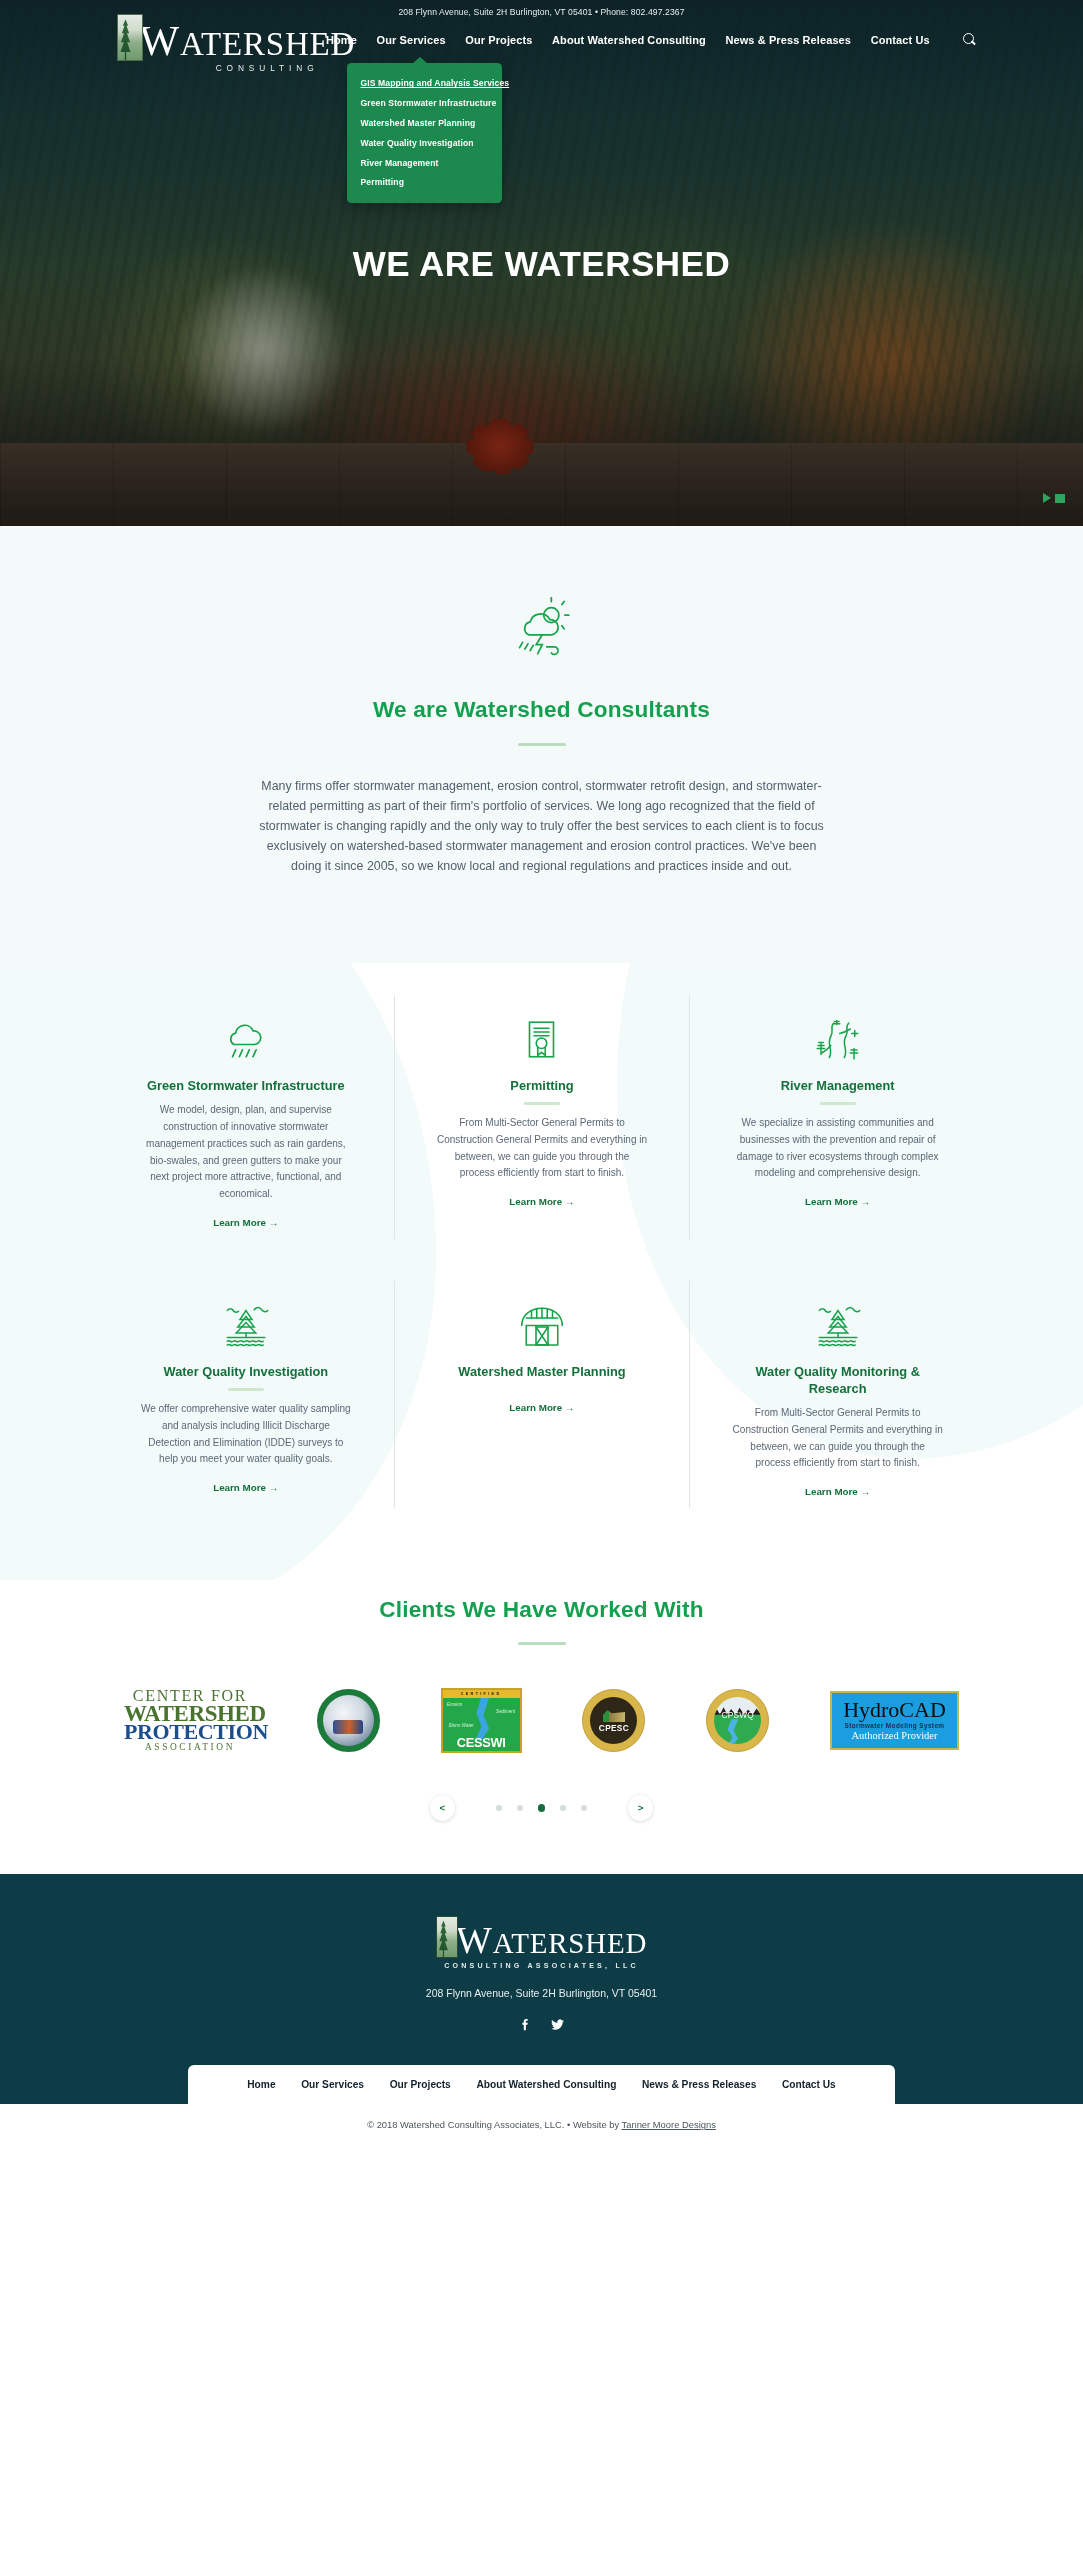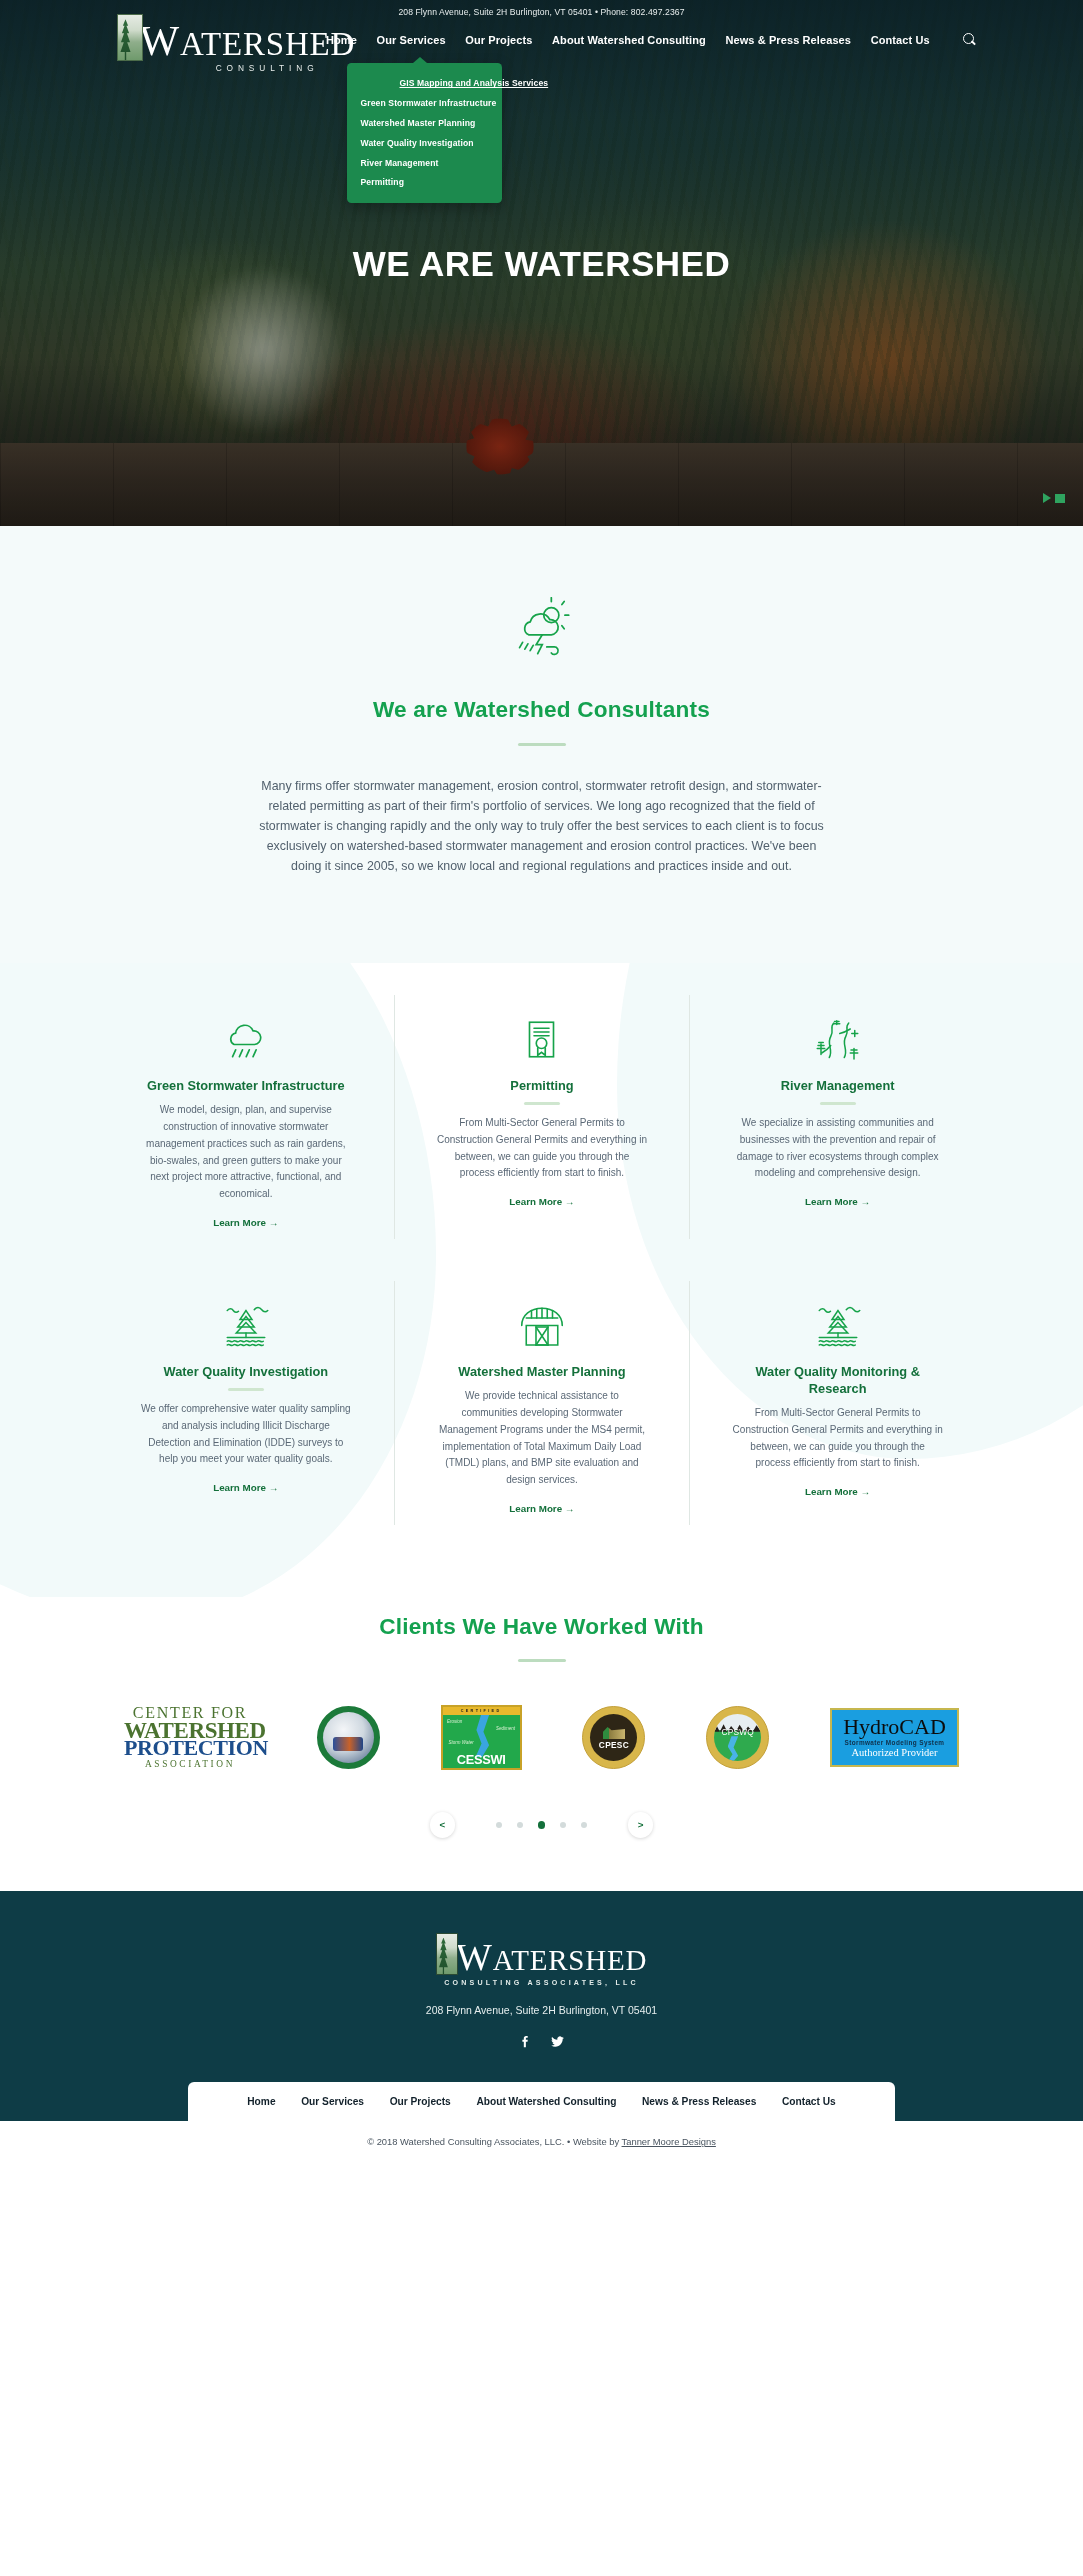--- a/index.html
+++ b/index.html
@@ -173,21 +173,21 @@
   }
   .dropdown a {
     display: block;
     color: #ffffff;
     font-size: 8.6px;
     font-weight: 700;
     padding: 4.9px 0;
     letter-spacing: 0.1px;
     white-space: nowrap;
   }
-  .dropdown a.active { text-decoration: underline; margin-left: 39px; }
+  .dropdown a.active { text-decoration: underline; }
 
   .hero-title {
     position: absolute;
     z-index: 25;
     left: 0; right: 0;
     top: 244px;
     text-align: center;
     color: #ffffff;
     font-size: 35px;
     font-weight: 700;
@@ -621,21 +621,20 @@
         <svg width="50" height="42" viewBox="0 0 66 56" fill="none" stroke="#16a34a" stroke-width="2.1" stroke-linecap="round">
           <path d="M6 26C6 12 18 3 33 3s27 9 27 23"></path>
           <path d="M12 26v26h42V26z"></path>
           <path d="M12 16h42"></path>
           <path d="M19 6v10M26 4v12M33 3v13M40 4v12M47 6v10"></path>
           <rect x="25" y="28" width="16" height="24"></rect>
           <path d="M25 28l16 24M41 28L25 52"></path>
         </svg>
       </div>
       <h3 class="svc-h">Watershed Master Planning</h3>
-      <p class="svc-p">We provide technical assistance to communities developing Stormwater Management Programs under the MS4 permit, implementation of Total Maximum Daily Load (TMDL) plans, and BMP site evaluation and design services.</p>
       <a class="svc-more" href="#">Learn More →</a>
     </div>
 
     <div class="svc">
       <div class="svc-ico">
         <svg width="50" height="42" viewBox="0 0 66 56" fill="none" stroke="#16a34a" stroke-width="2" stroke-linecap="round">
           <path d="M33 6l-8 12h16z"></path>
           <path d="M33 14l-11 14h22z"></path>
           <path d="M33 22l-13 14h26z"></path>
           <path d="M33 36v6"></path>

